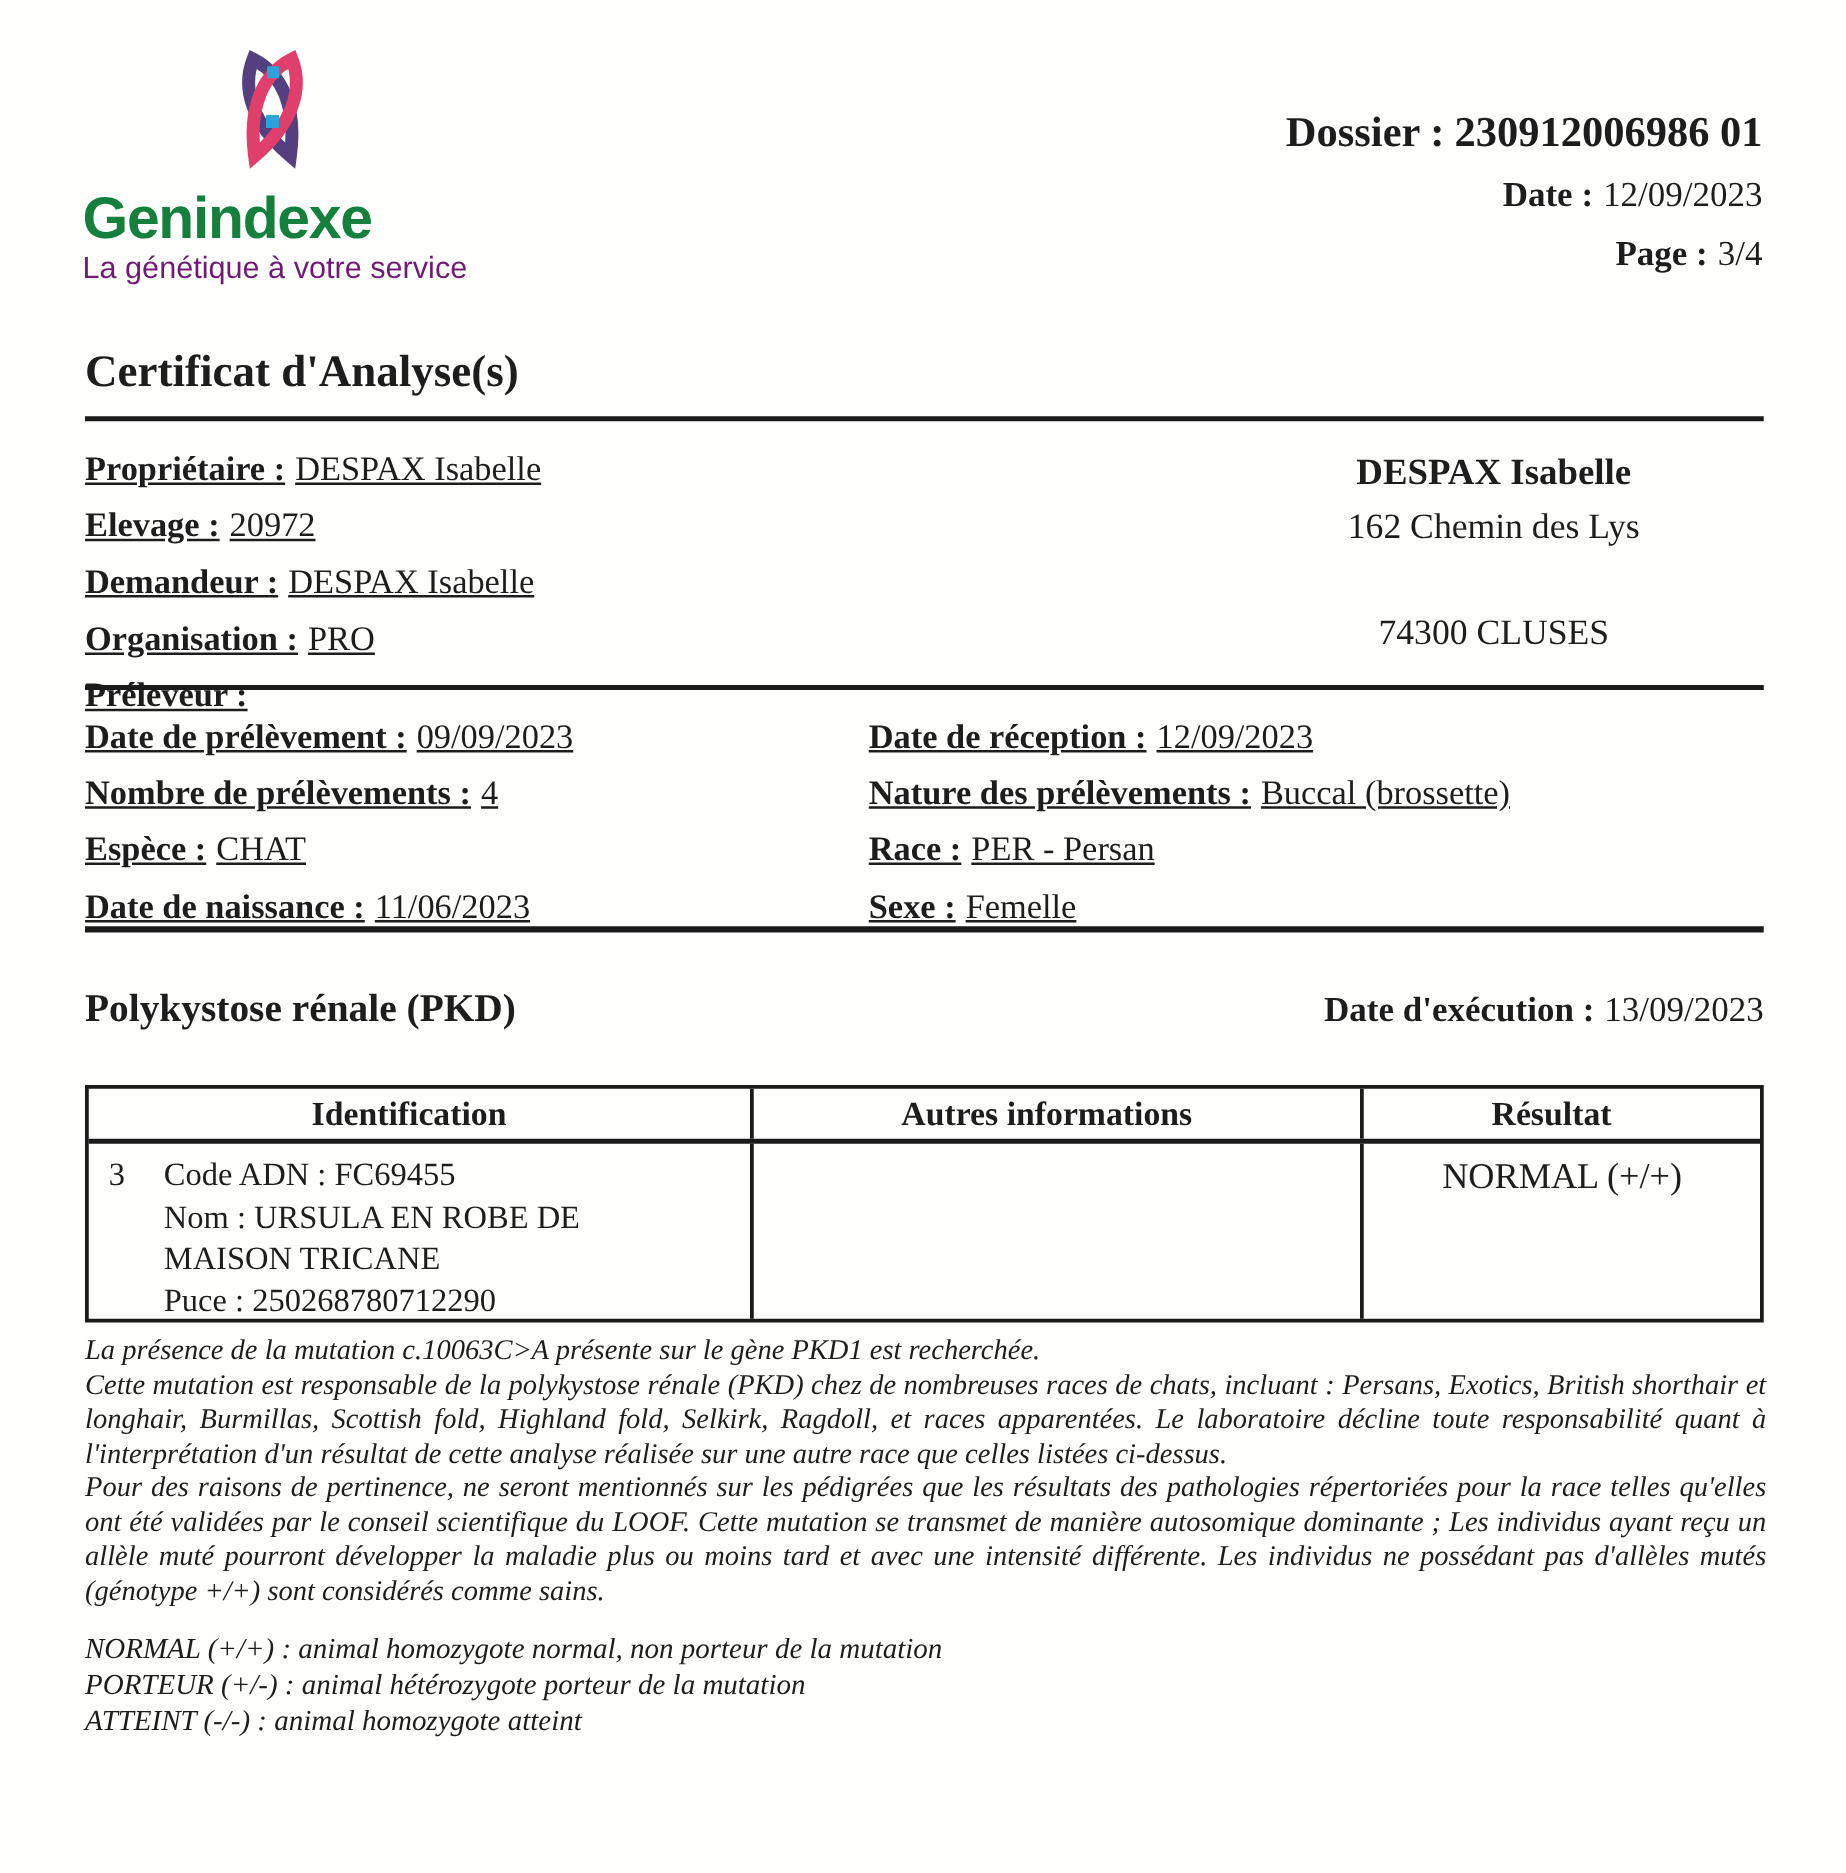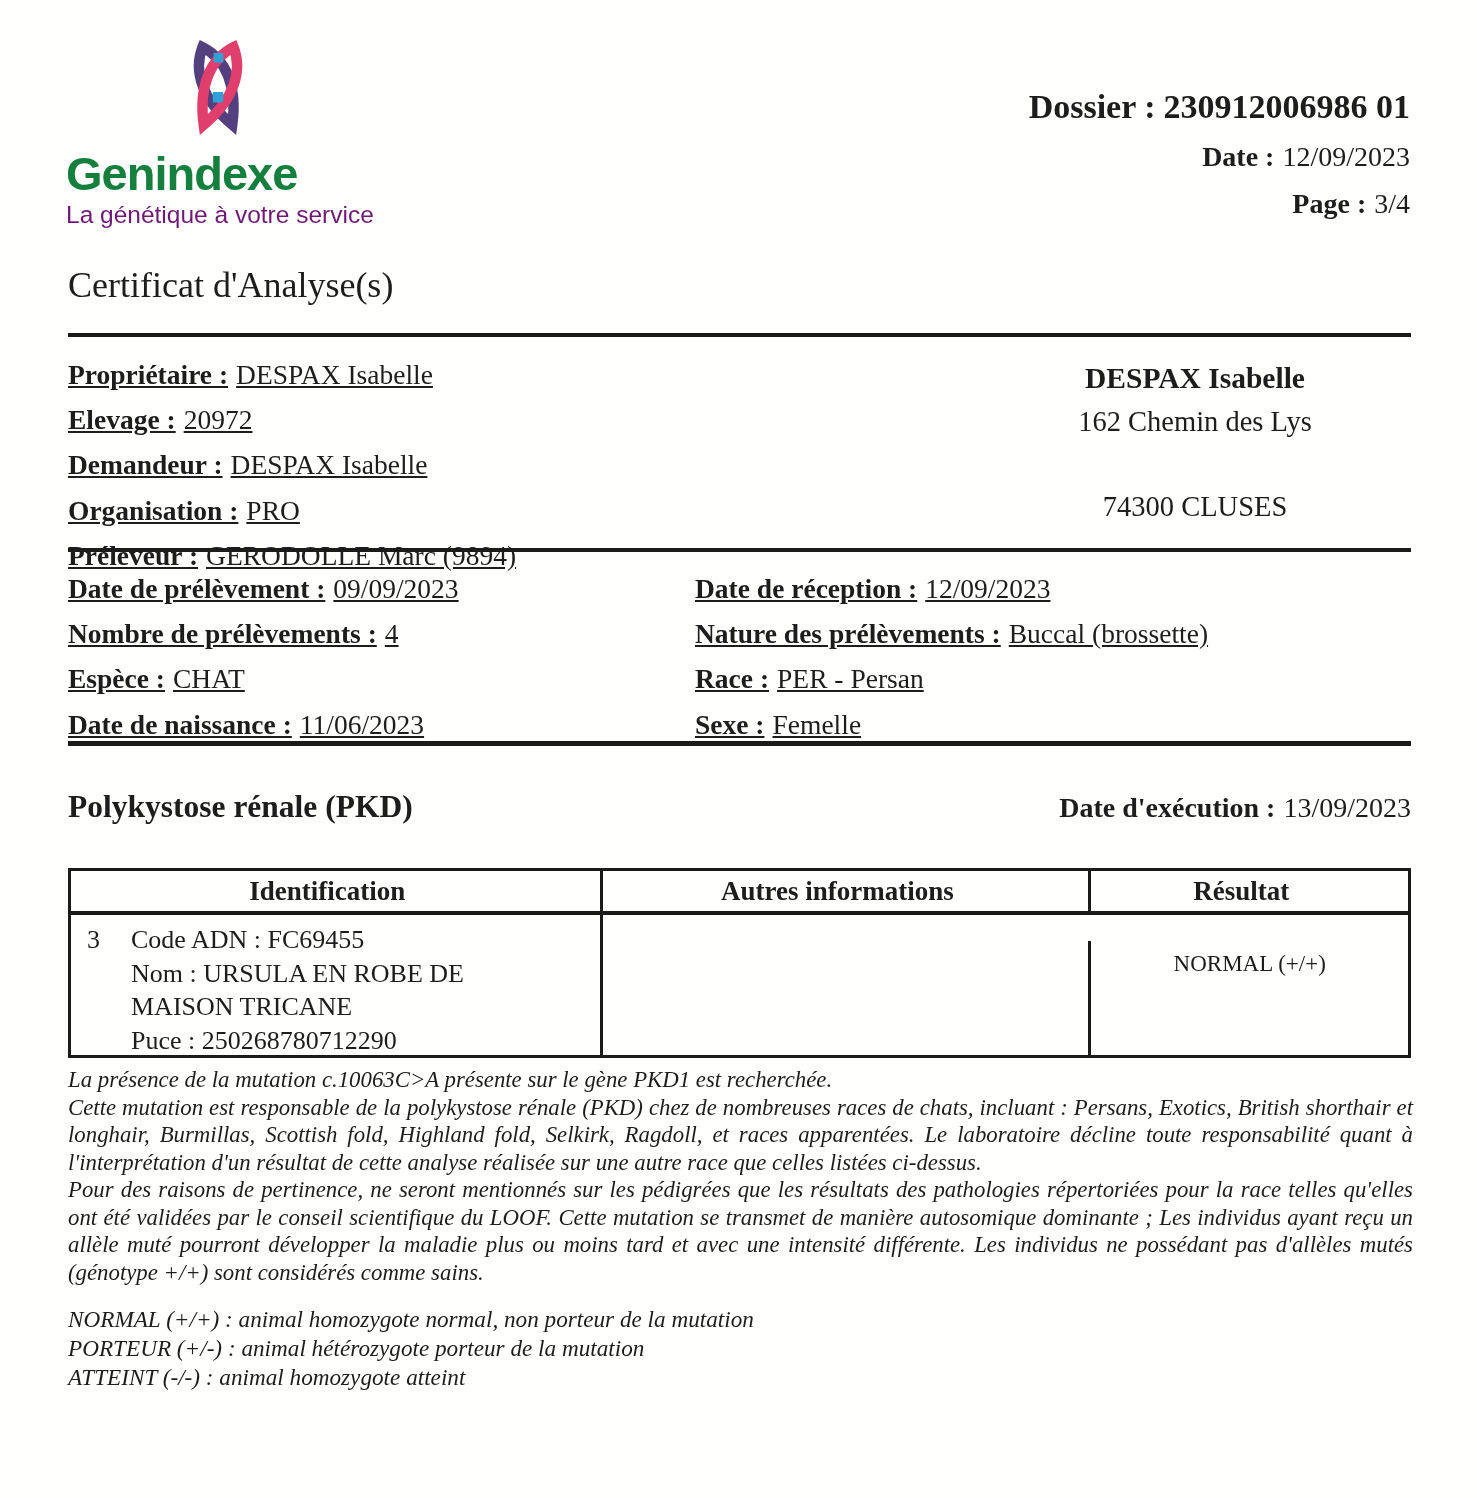--- a/index.html
+++ b/index.html
@@ -24,21 +24,21 @@
     font-family:"Liberation Sans","DejaVu Sans",sans-serif;
     font-size:24.5px;color:#701a75;margin-top:4px;letter-spacing:0px;
   }
   
   .meta{position:absolute;left:860px;top:88px;width:550px;text-align:right;}
   .meta-dossier{font-size:34px;font-weight:bold;}
   .meta-line{font-size:28px;margin-top:15px;}
   .meta-line .lbl{font-weight:bold;}
   .lbl{margin-right:8px;}
   
-  .doc-title{position:absolute;left:68px;top:264px;font-size:36px;font-weight:normal;}
+  .doc-title{position:absolute;left:68px;top:276px;font-size:36px;font-weight:bold;}
   .rule{position:absolute;left:68px;width:1343px;background:#1b1b1b;}
   
   .fields{position:absolute;font-size:27.5px;text-decoration:underline;}
   .field{height:45.4px;display:flex;align-items:center;white-space:nowrap;}
   .field .lbl{font-weight:bold;}
   
   .address{position:absolute;left:1005px;top:362px;width:380px;text-align:center;font-size:28.5px;}
   .addr-name{font-weight:bold;font-size:29.5px;}
   .addr-street{margin-top:11px;}
   .addr-city{margin-top:53px;}
@@ -51,21 +51,21 @@
   
   .rtable{position:absolute;left:68px;top:868px;width:1343px;border:3px solid #1b1b1b;box-sizing:border-box;}
   .rt-head{display:flex;border-bottom:4px solid #1b1b1b;}
   .rt-body{display:flex;height:140px;}
   .c1{width:39.6%;box-sizing:border-box;}
   .c2{width:36.5%;box-sizing:border-box;border-left:3px solid #1b1b1b;}
   .c3{width:23.9%;box-sizing:border-box;border-left:3px solid #1b1b1b;}
   .rt-head > div{font-weight:bold;font-size:27px;text-align:center;padding:3px 17px 3px 0;line-height:34px;}
   .id-cell{display:flex;padding:8px 8px 8px 16px;font-size:26px;line-height:33.5px;}
   .id-num{width:44px;flex:none;}
-  .res-cell{text-align:center;padding-top:10px;font-size:23px;margin-top:26px;}
+  .res-cell{text-align:center;padding-top:10px;font-size:29px;}
   
   .notes{position:absolute;left:68px;top:1066px;width:1345px;
     font-style:italic;font-size:22.8px;line-height:27.5px;text-align:justify;}
   .notes p{margin:0;}
   .legend{position:absolute;left:68px;top:1305px;width:1100px;
     font-style:italic;font-size:23.2px;line-height:29px;}
 </style>
 </head>
 <body>
 
@@ -116,21 +116,20 @@
     <div class="field">
       <span class="lbl">Demandeur :</span>
       <span>DESPAX Isabelle</span>
     </div>
     <div class="field">
       <span class="lbl">Organisation :</span>
       <span>PRO</span>
     </div>
     <div class="field">
       <span class="lbl">Préleveur :</span>
-      <span>GERODOLLE Marc (9894)</span>
     </div>
   </div>
 
   <div class="address">
     <div class="addr-name">DESPAX Isabelle</div>
     <div class="addr-street">162 Chemin des Lys</div>
     <div class="addr-city">74300 CLUSES</div>
   </div>
 
   <div class="rule" style="top:548px;height:4px;"></div>

